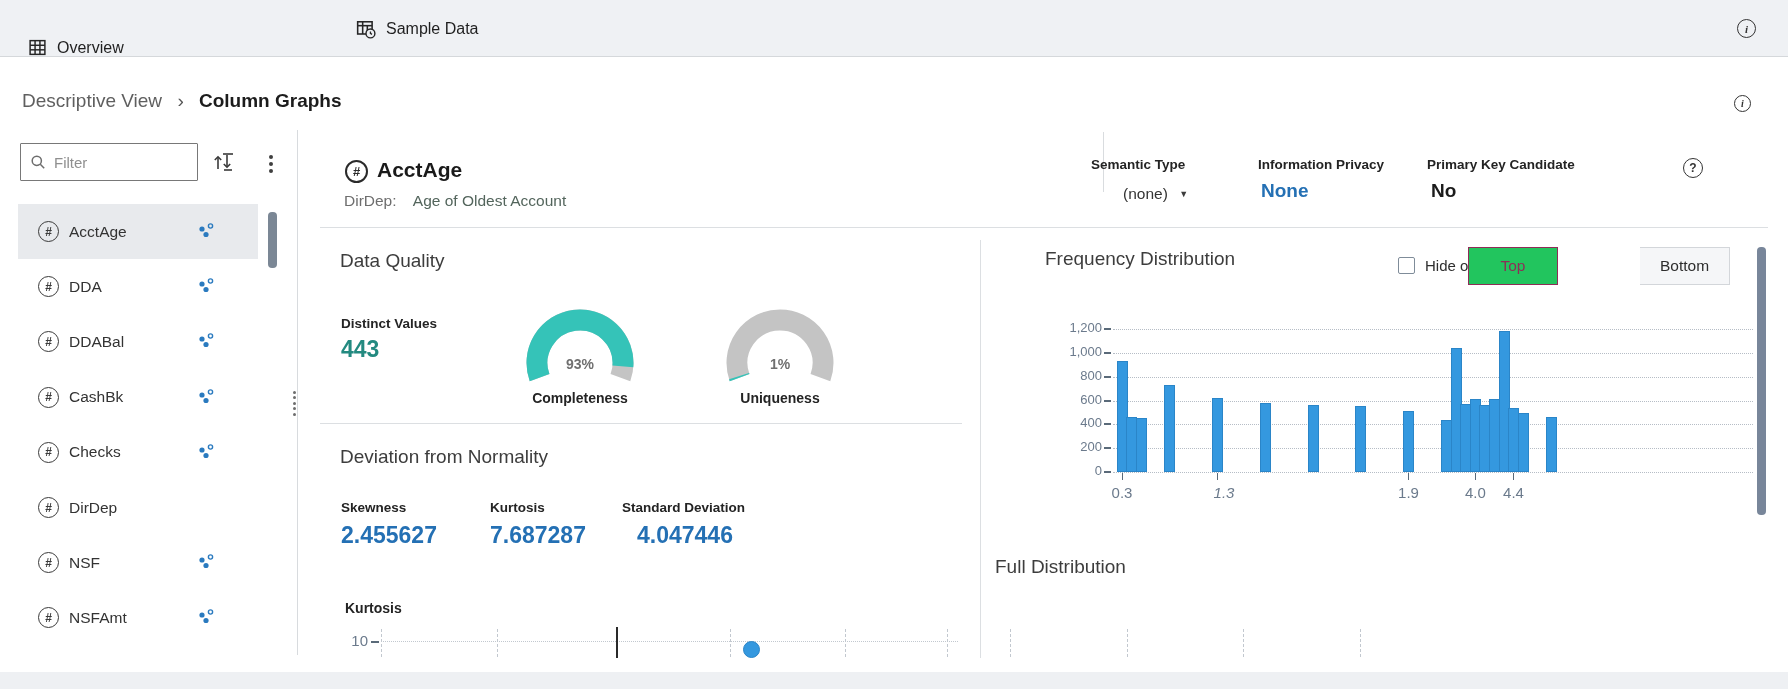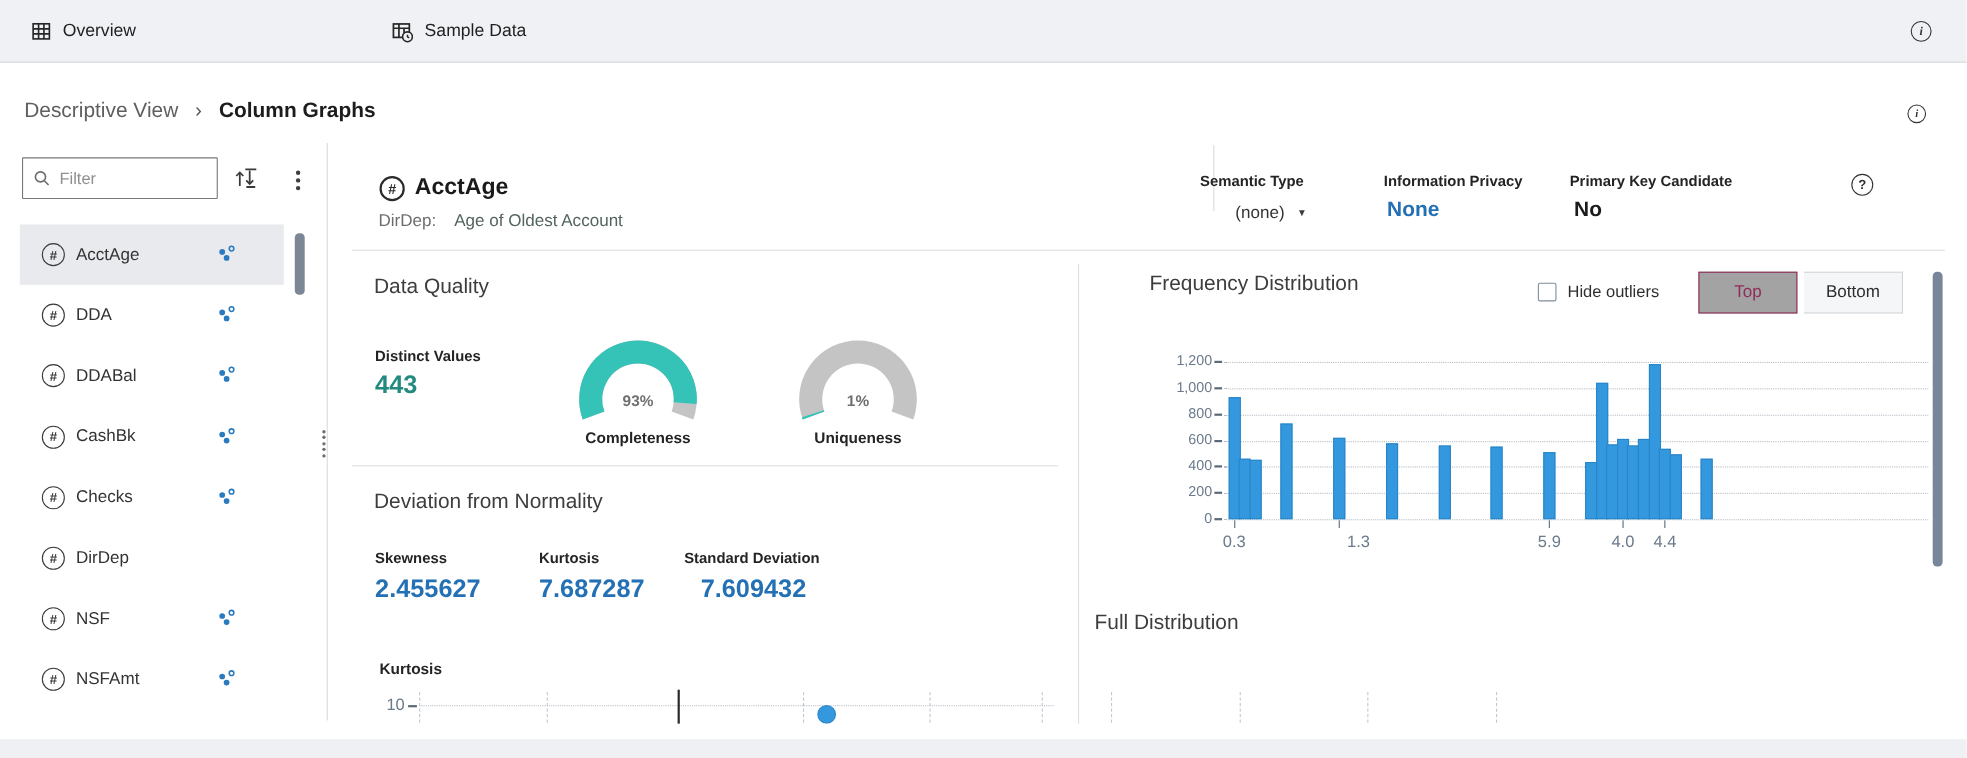--- a/index.html
+++ b/index.html
@@ -71,21 +71,21 @@
   .y-dash { position:absolute; left:1104px; width:7px; height:2px; background:#5a6a79; }
   .y-lbl { position:absolute; width:80px; text-align:right; font-size:13px; color:#6b7a8c; left:1022px; }
   .bar { position:absolute; background:#3498df; border:1px solid #2a85c8; }
   .x-tick { position:absolute; width:1px; height:7px; background:#5a6a79; top:144px; }
   .x-lbl { position:absolute; width:44px; text-align:center; font-size:15px; color:#6b7a8c; top:155px; }
 
   
   .chkbox { position:absolute; left:1398px; top:257px; width:17px; height:17px; border:1px solid #7f8c99; background:#fff; border-radius:2px; cursor:pointer; }
   .chk-lbl { position:absolute; left:1425px; top:257px; font-size:15px; color:#2e2e2e; }
   .btn { position:absolute; top:247px; width:90px; height:38px; font-size:15.5px; display:flex; align-items:center; justify-content:center; cursor:pointer; font-family:"Liberation Sans",sans-serif; }
-  .btn-top { left:1544px; background:#a3a3a3; border:1px solid #8e2d57; color:#8e2d57; }
+  .btn-top { left:1468px; background:#22c55e; border:1px solid #8e2d57; color:#8e2d57; }
   .btn-bottom { left:1640px; background:#f5f6f8; border:1px solid #d3d6da; border-left:none; color:#2d2d2d; }
 
   
   .k-lbl { position:absolute; left:345px; top:600px; font-size:14px; font-weight:bold; color:#242424; }
   .k-ytick { position:absolute; left:330px; top:632px; width:38px; text-align:right; font-size:15px; color:#6b7a8c; }
   .k-dash { position:absolute; left:371px; top:641px; width:8px; height:2px; background:#5a6a79; }
   .k-hline { position:absolute; left:381px; top:641px; width:577px; height:0; border-top:1px dotted #c2c8cf; }
   .v-dash { position:absolute; top:629px; width:0; height:28px; border-left:1px dashed #c2c8cf; }
   .k-solid { position:absolute; left:616px; top:627px; width:2px; height:31px; background:#2a2a2a; }
   .k-dot { position:absolute; left:743px; top:641px; width:17px; height:17px; border-radius:50%; background:#3498df; border:1px solid #2a85c8; }
@@ -94,21 +94,21 @@
   .cover { position:absolute; left:0; top:658px; width:1788px; height:14px; background:#fff; }
   .footer { position:absolute; left:0; top:672px; width:1788px; height:17px; background:#eef0f3; }
   .vthumb { position:absolute; left:1757px; top:247px; width:9px; height:268px; background:#78869a; border-radius:4px; }
 </style>
 </head>
 <body>
 
 <div id="app">
 
   <div class="topbar">
-    <div class="tab" style="left:24px;">
+    <div class="tab" style="left:24px;align-items:flex-end;">
       <svg width="19" height="19" viewBox="0 0 18 18">
           <g fill="none" stroke="#262626" stroke-width="1.4">
             <rect x="2" y="2.5" width="14" height="13"></rect>
             <line x1="2" y1="6.9" x2="16" y2="6.9"></line>
             <line x1="2" y1="11.2" x2="16" y2="11.2"></line>
             <line x1="6.7" y1="2.5" x2="6.7" y2="15.5"></line>
             <line x1="11.3" y1="2.5" x2="11.3" y2="15.5"></line>
           </g>
         </svg>
       <span>Overview</span>
@@ -276,21 +276,21 @@
         </svg><div class="gauge-lbl">Uniqueness</div></div>
     </div>
   <div class="ldiv"></div>
 
   <div class="sec-h" style="left:340px; top:446px;">Deviation from Normality</div>
   <div class="small-lbl" style="left:341px; top:500px;">Skewness</div>
   <div class="big-blue" style="left:341px; top:522px;">2.455627</div>
   <div class="small-lbl" style="left:490px; top:500px;">Kurtosis</div>
   <div class="big-blue" style="left:490px; top:522px;">7.687287</div>
   <div class="small-lbl" style="left:622px; top:500px;">Standard Deviation</div>
-  <div class="big-blue" style="left:637px; top:522px;">7.609432</div>
+  <div class="big-blue" style="left:637px; top:522px;">4.047446</div>
 
   <div class="k-lbl">Kurtosis</div>
   <div class="k-ytick">10</div>
   <div class="k-dash"></div>
   <div class="k-hline"></div>
   <div class="v-dash" style="left:381px;"></div>
   <div class="v-dash" style="left:497px;"></div>
   <div class="v-dash" style="left:730px;"></div>
   <div class="v-dash" style="left:845px;"></div>
   <div class="v-dash" style="left:947px;"></div>
@@ -343,23 +343,23 @@
       <div class="bar" style="left: 356.85px; width: 11px; top: 70.3083px; height: 72.6917px;"></div>
       <div class="bar" style="left: 366.4px; width: 11px; top: 75.6708px; height: 67.3292px;"></div>
       <div class="bar" style="left: 375.95px; width: 11px; top: 70.3083px; height: 72.6917px;"></div>
       <div class="bar" style="left: 385.5px; width: 11px; top: 2.38333px; height: 140.617px;"></div>
       <div class="bar" style="left: 395.05px; width: 11px; top: 79.2458px; height: 63.7542px;"></div>
       <div class="bar" style="left: 404.6px; width: 11px; top: 84.0125px; height: 58.9875px;"></div>
       <div class="bar" style="left: 433.25px; width: 11px; top: 87.5875px; height: 55.4125px;"></div>
       <div class="x-tick" style="left: 8.5px;"></div>
       <div class="x-lbl" style="left: -13px;">0.3</div>
       <div class="x-tick" style="left: 104px;"></div>
-      <div class="x-lbl" style="left: 100px;">1.3</div>
+      <div class="x-lbl" style="left: 89px; font-style: italic;">1.3</div>
       <div class="x-tick" style="left: 295px;"></div>
-      <div class="x-lbl" style="left: 273.5px;">5.9</div>
+      <div class="x-lbl" style="left: 273.5px;">1.9</div>
       <div class="x-tick" style="left: 361.85px;"></div>
       <div class="x-lbl" style="left: 340.35px;">4.0</div>
       <div class="x-tick" style="left: 400.05px;"></div>
       <div class="x-lbl" style="left: 378.55px;">4.4</div>
     </div>
 
   <div class="sec-h" style="left:995px; top:556px;">Full Distribution</div>
   <div class="v-dash" style="left:1010px;"></div>
   <div class="v-dash" style="left:1127px;"></div>
   <div class="v-dash" style="left:1243px;"></div>

